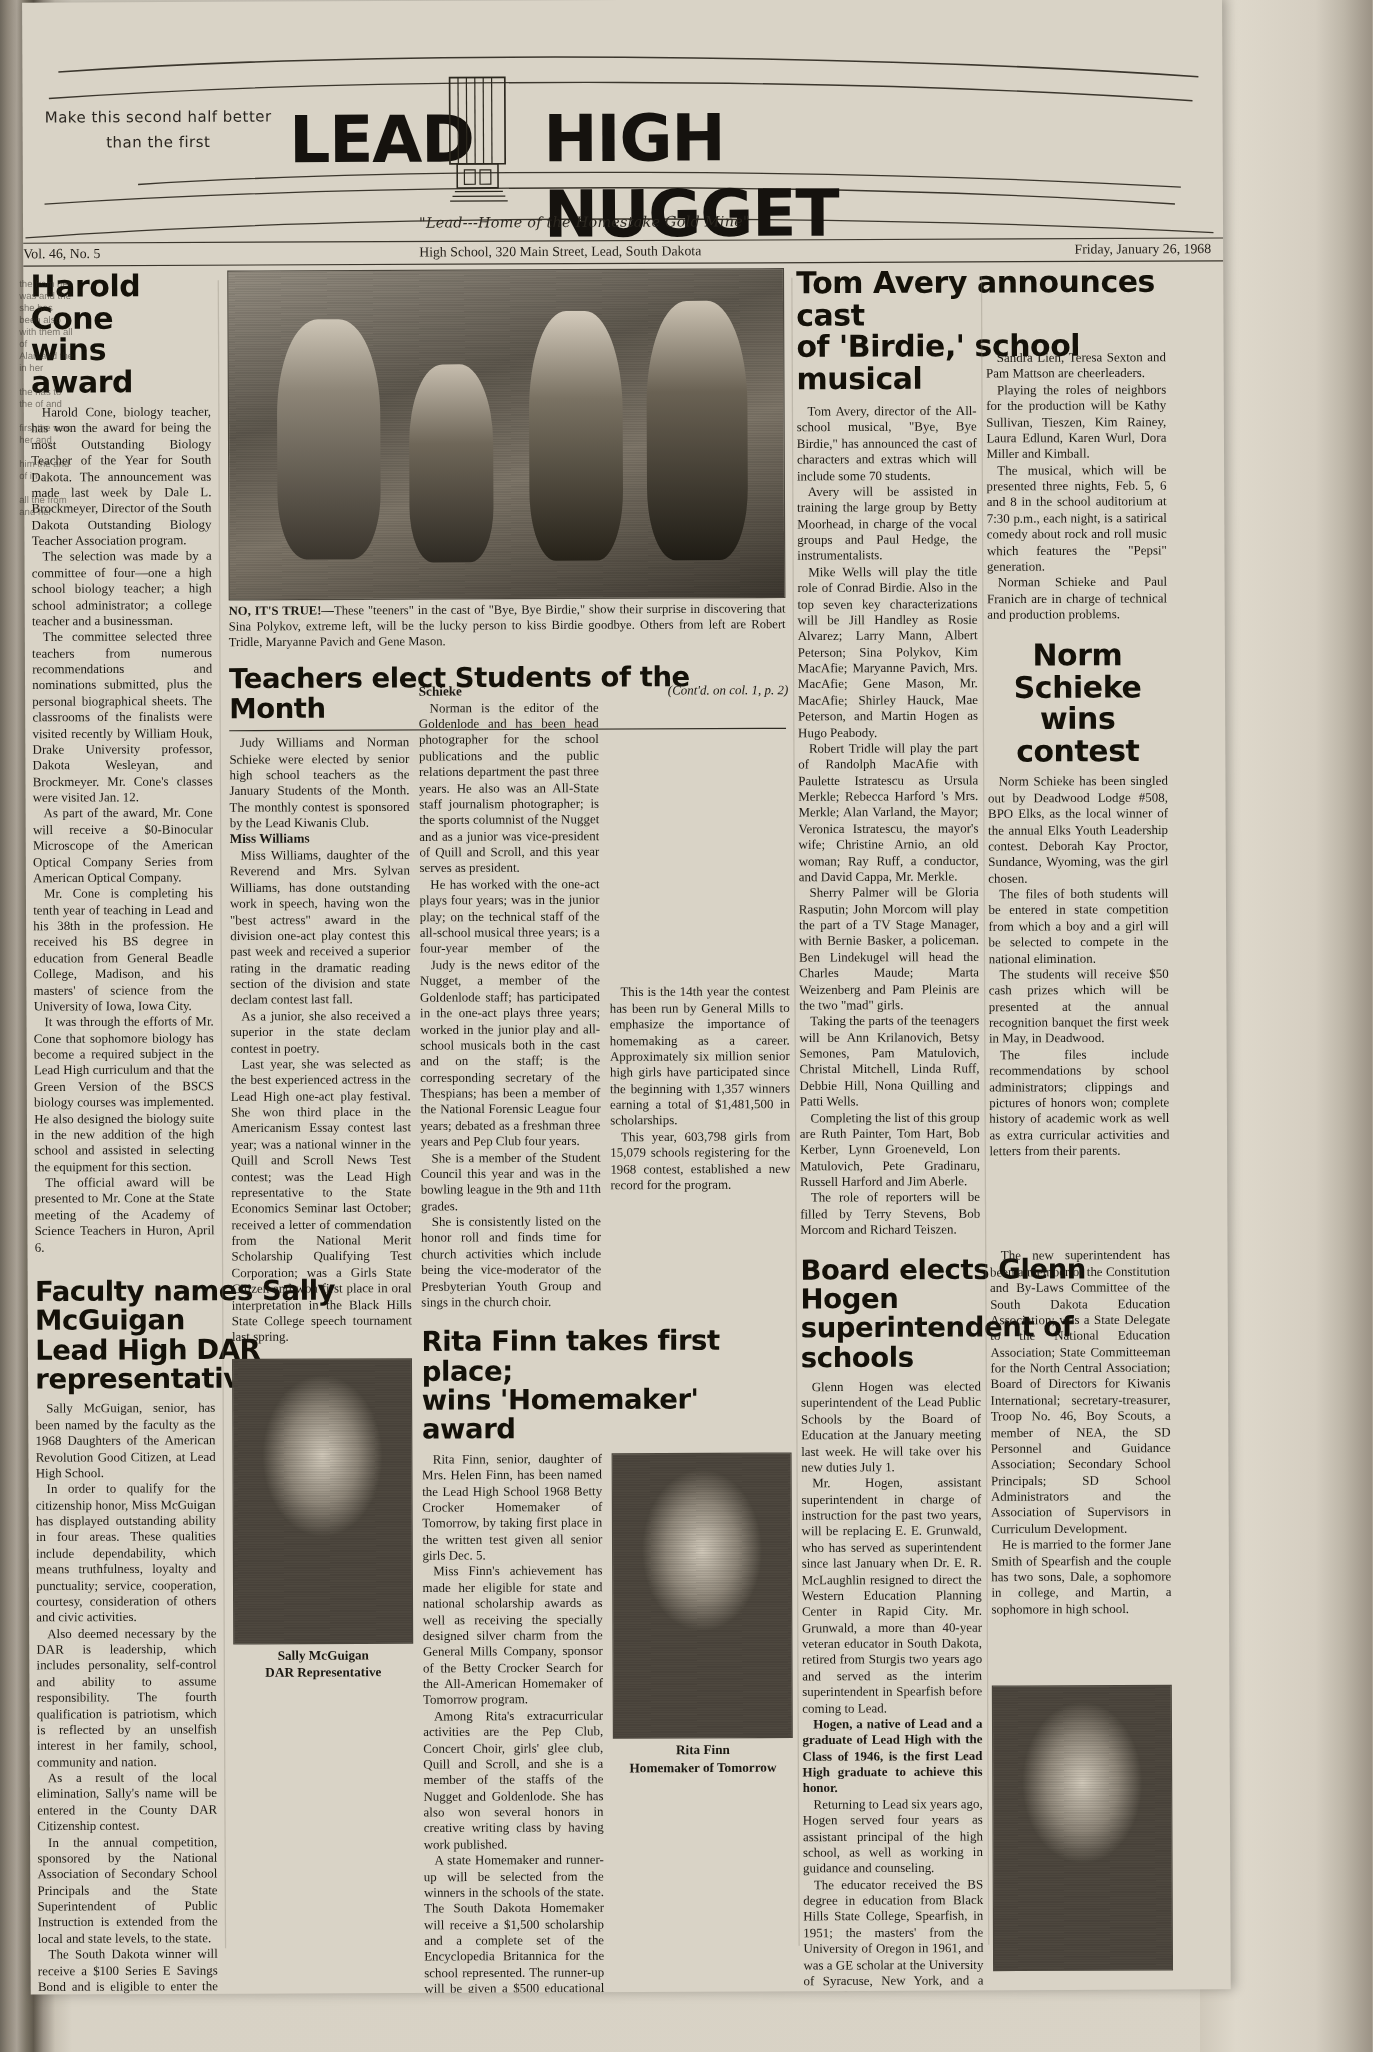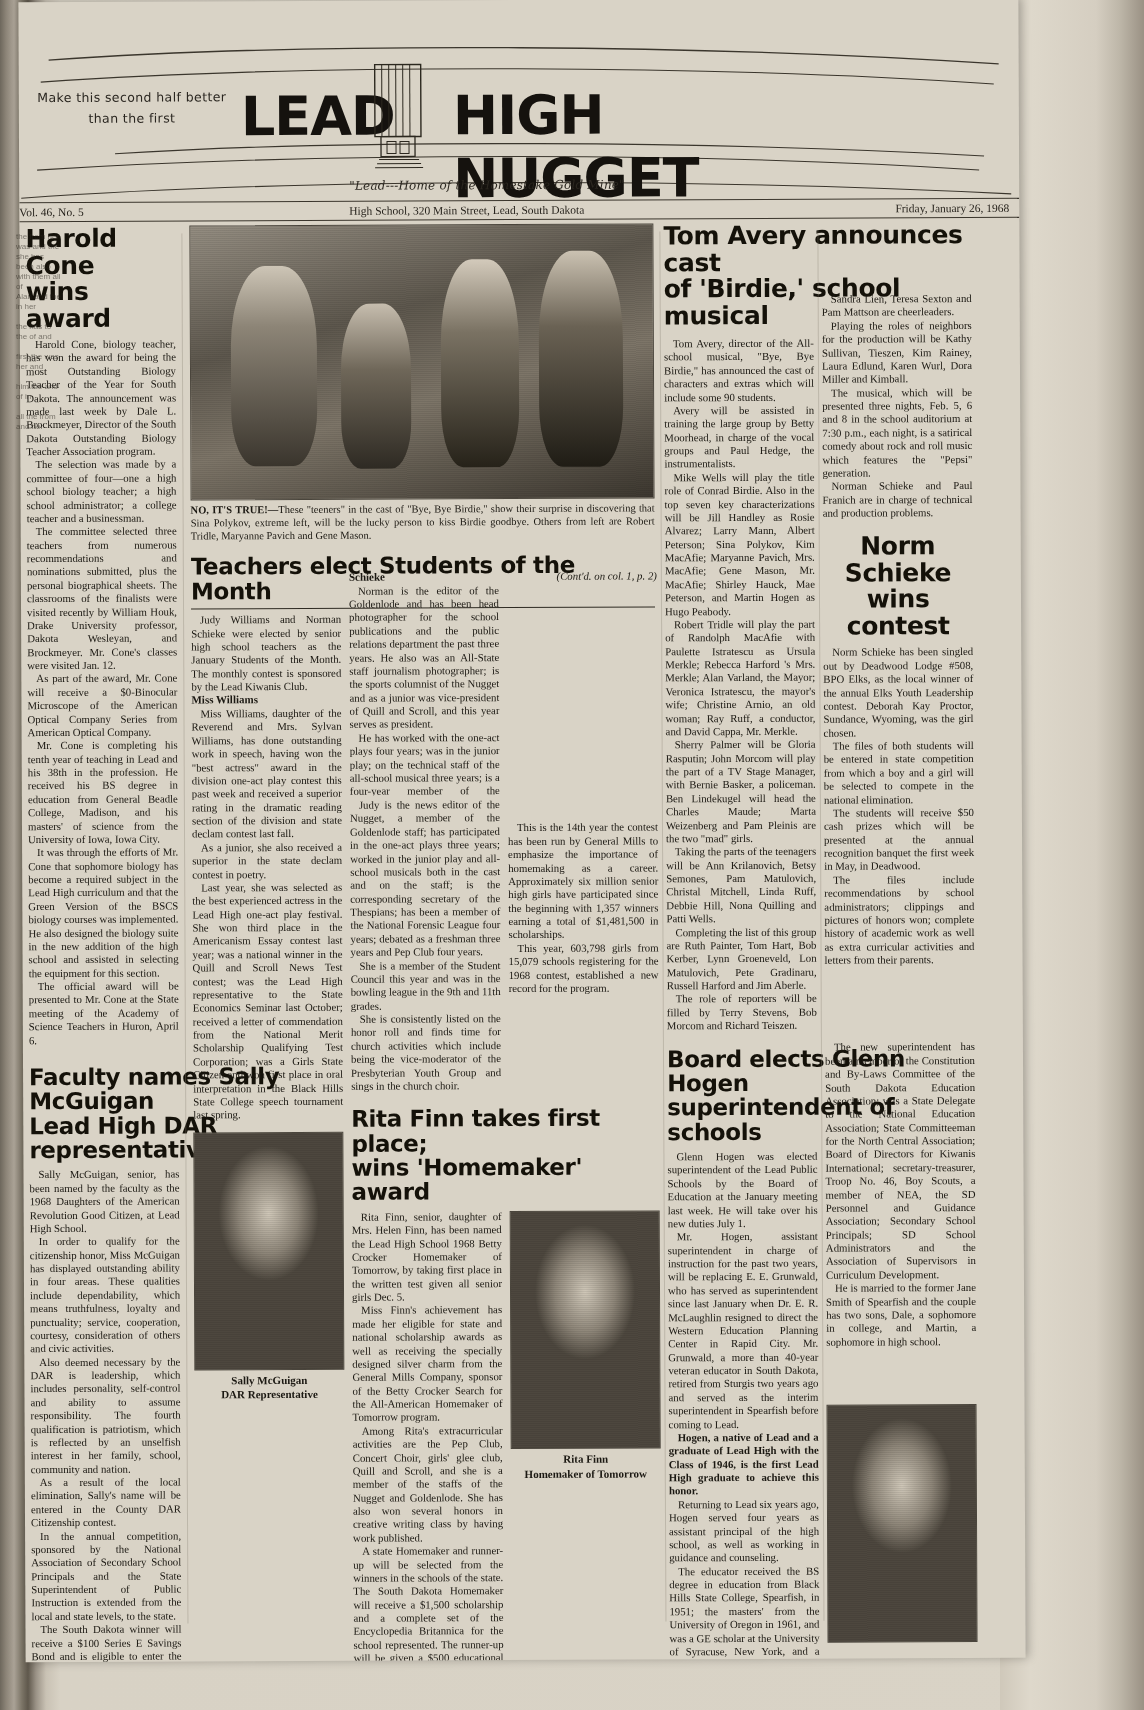--- a/index.html
+++ b/index.html
@@ -281,21 +281,21 @@
         <div>Homemaker of Tomorrow</div>
       </div>
     </div>
 
     <div class="col c5">
       <div class="hd hd-lg" style="width:308px;">
         <div>Tom Avery announces cast</div>
         <div>of 'Birdie,' school musical</div>
       </div>
       <div class="body" style="margin-top:8px;">
-        <p>Tom Avery, director of the All-school musical, "Bye, Bye Birdie," has announced the cast of characters and extras which will include some 90 students.</p>
+        <p>Tom Avery, director of the All-school musical, "Bye, Bye Birdie," has announced the cast of characters and extras which will include some 70 students.</p>
         <p>Avery will be assisted in training the large group by Betty Moorhead, in charge of the vocal groups and Paul Hedge, the instrumentalists.</p>
         <p>Mike Wells will play the title role of Conrad Birdie.  Also in the top seven key characterizations will be Jill Handley as Rosie Alvarez; Larry Mann, Albert Peterson; Sina Polykov, Kim MacAfie; Maryanne Pavich, Mrs. MacAfie; Gene Mason, Mr. MacAfie; Shirley Hauck, Mae Peterson, and Martin Hogen as Hugo Peabody.</p>
         <p>Robert Tridle will play the part of Randolph MacAfie with Paulette Istratescu as Ursula Merkle; Rebecca Harford 's Mrs. Merkle; Alan Varland, the Mayor; Veronica Istratescu, the mayor's wife; Christine Arnio, an old woman; Ray Ruff, a conductor, and David Cappa, Mr. Merkle.</p>
         <p>Sherry Palmer will be Gloria Rasputin; John Morcom will play the part of a TV Stage Manager, with Bernie Basker, a policeman.  Ben Lindekugel will head the Charles Maude; Marta Weizenberg and Pam Pleinis are the two "mad" girls.</p>
         <p>Taking the parts of the teenagers will be Ann Krilanovich, Betsy Semones, Pam Matulovich, Christal Mitchell, Linda Ruff, Debbie Hill, Nona Quilling and Patti Wells.</p>
         <p>Completing the list of this group are Ruth Painter, Tom Hart, Bob Kerber, Lynn Groeneveld, Lon Matulovich, Pete Gradinaru, Russell Harford and Jim Aberle.</p>
         <p>The role of reporters will be filled by Terry Stevens, Bob Morcom and Richard Teiszen.</p>
       </div>
 
       <div class="hd hd-md" style="width:308px;margin-top:14px;">

